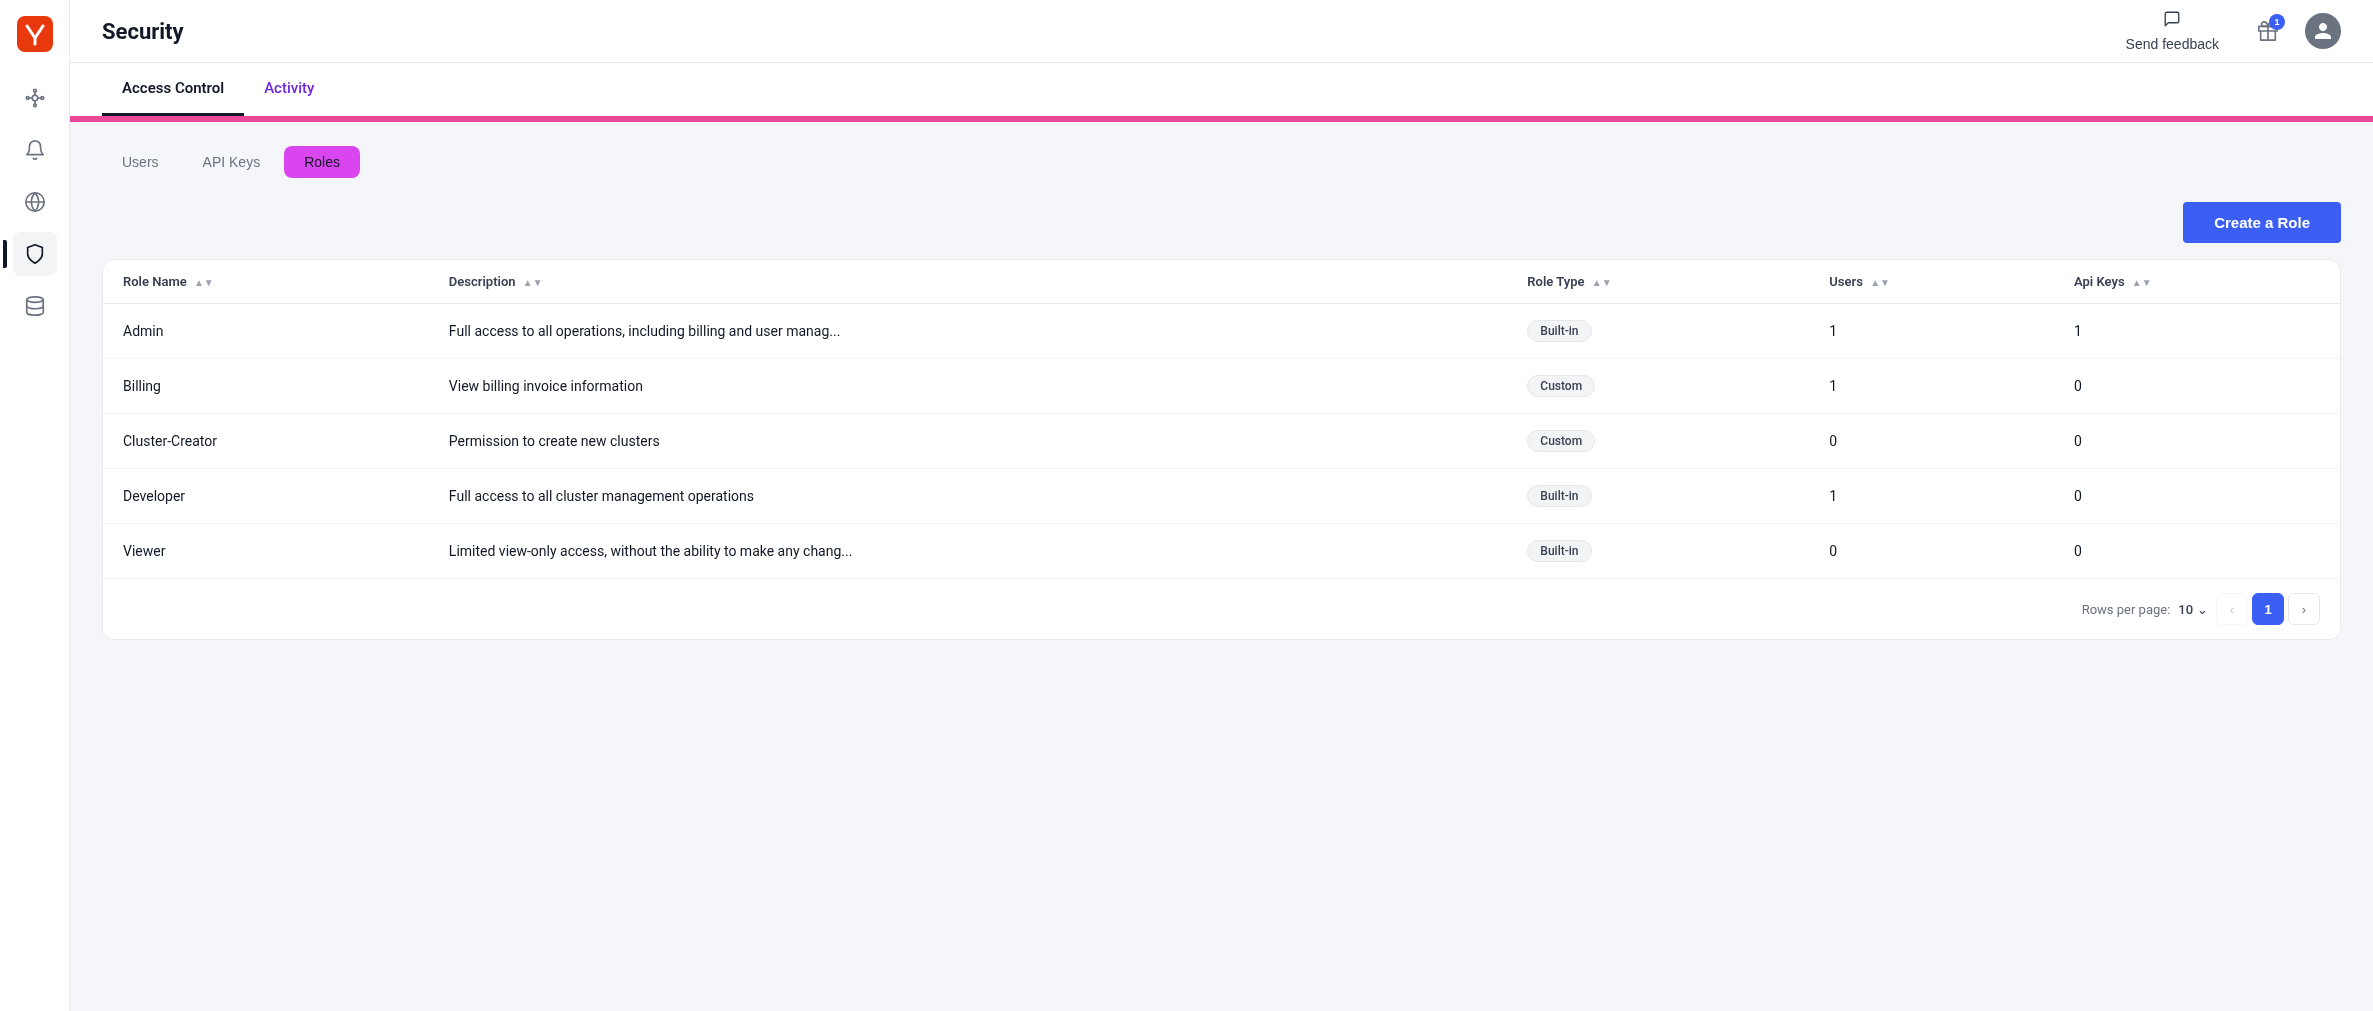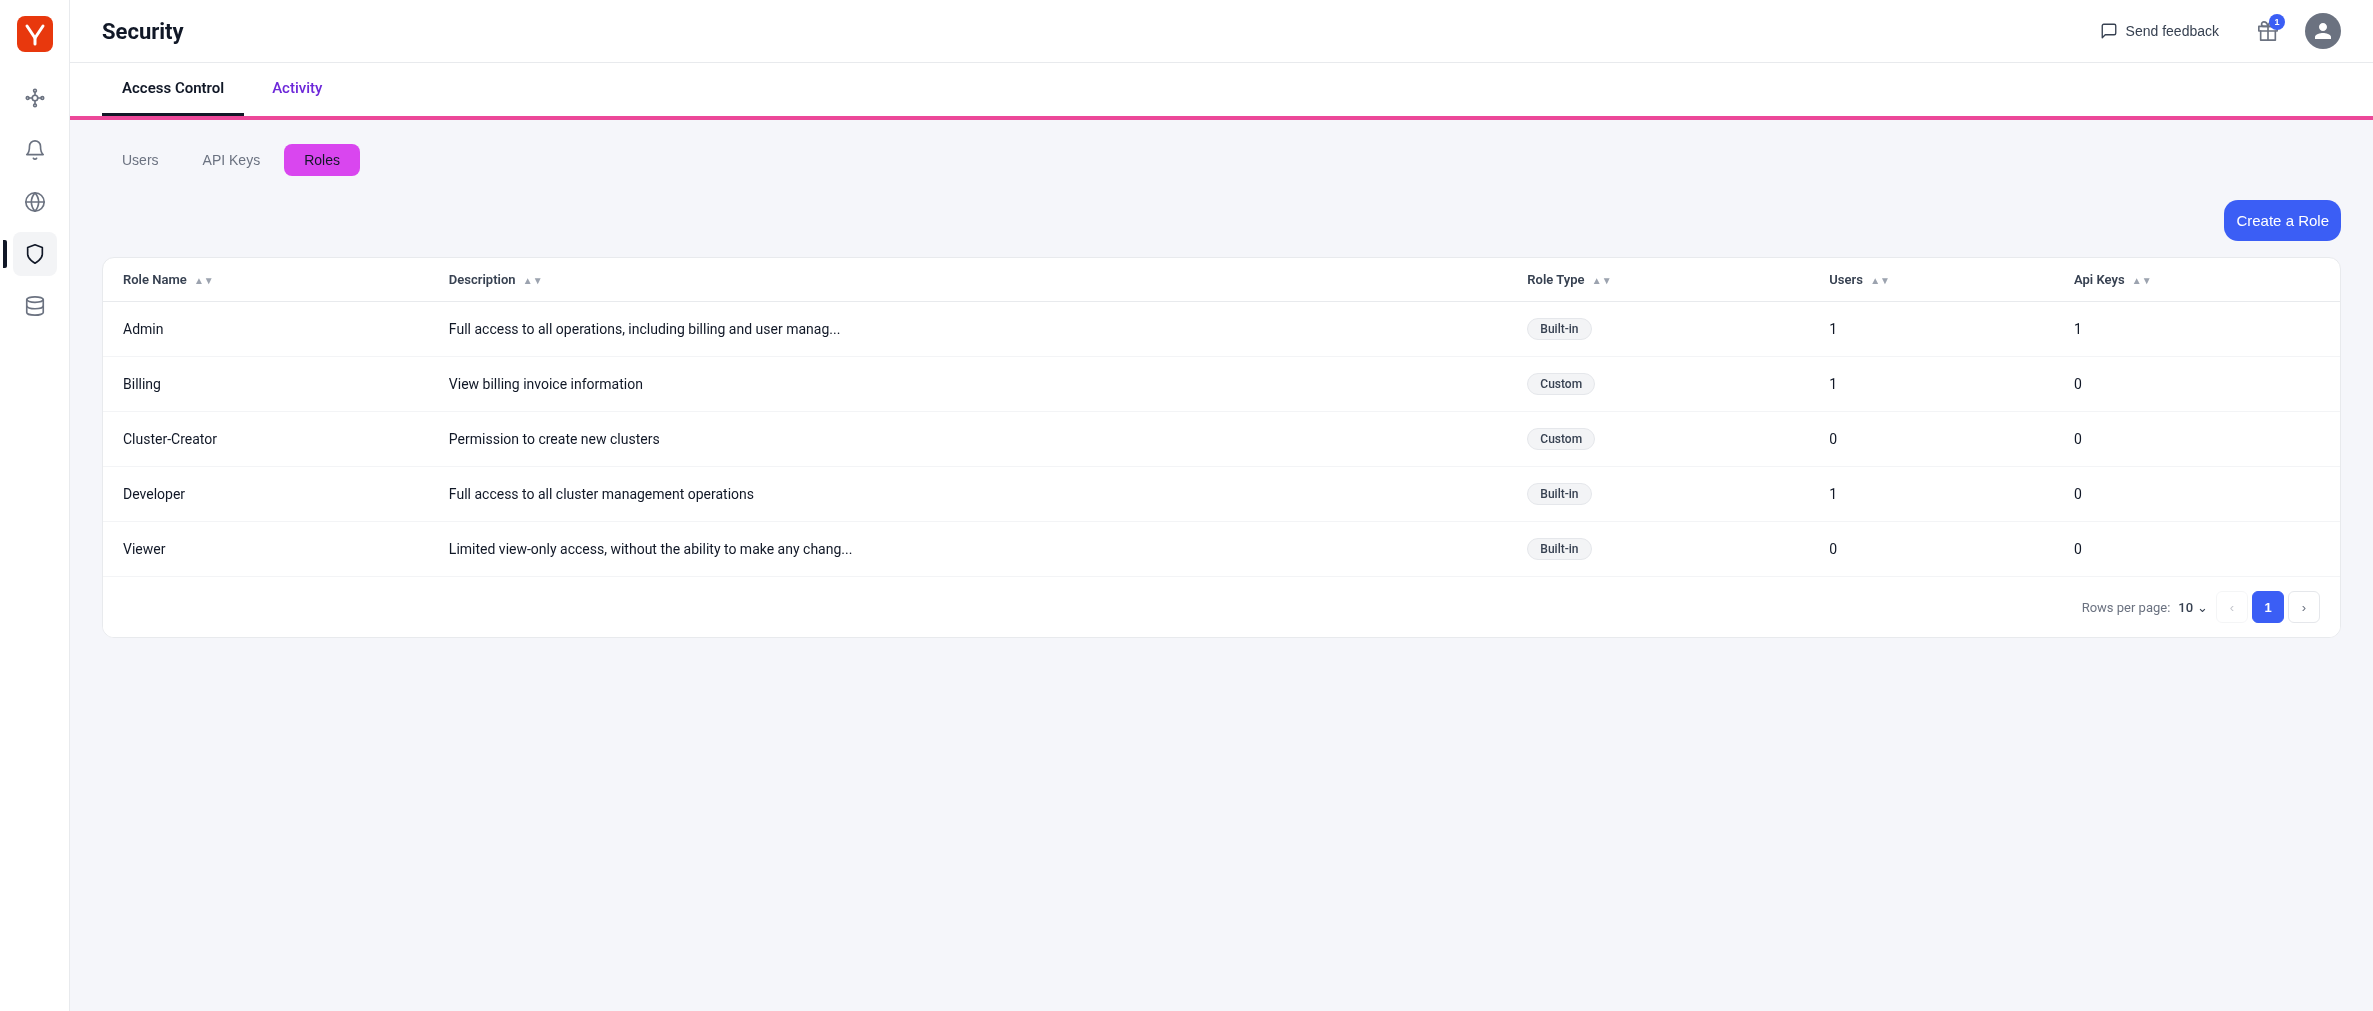--- a/index.html
+++ b/index.html
@@ -99,20 +99,21 @@
       align-items: center;
       gap: 8px;
       color: #374151;
       font-size: 14px;
       font-weight: 500;
       cursor: pointer;
       background: none;
       border: none;
       padding: 6px 12px;
       border-radius: 6px;
+      flex-direction: column;
     }
     .gift-btn {
       position: relative;
       cursor: pointer;
       background: none;
       border: none;
       display: flex;
       align-items: center;
       justify-content: center;
       padding: 6px;
@@ -144,24 +145,24 @@
       display: flex;
       align-items: center;
       justify-content: center;
       color: #fff;
       overflow: hidden;
     }
 
     
     .page-tabs {
       background: #ffffff;
-      border-bottom: 4px solid #ec4899;
+      border-bottom: 6px solid #ec4899;
       padding: 0 32px;
       display: flex;
-      gap: 8px;
+      gap: 0;
       flex-shrink: 0;
     }
     .page-tab {
       padding: 16px 20px;
       font-size: 15px;
       font-weight: 500;
       color: #6d28d9;
       cursor: pointer;
       border-bottom: 3px solid transparent;
       text-decoration: none;
@@ -204,24 +205,24 @@
     
     .toolbar {
       display: flex;
       justify-content: flex-end;
       margin-bottom: 16px;
     }
     .create-role-btn {
       background: #3b5ef5;
       color: #ffffff;
       border: none;
-      border-radius: 14px;
-      padding: 12px 12px;
+      border-radius: 4px;
+      padding: 12px 31px;
       font-size: 15px;
-      font-weight: 400;
+      font-weight: 700;
       cursor: pointer;
       white-space: nowrap;
     }
 
     
     .table-container {
       background: #ffffff;
       border-radius: 12px;
       border: 1px solid #e8eaed;
       overflow: hidden;

